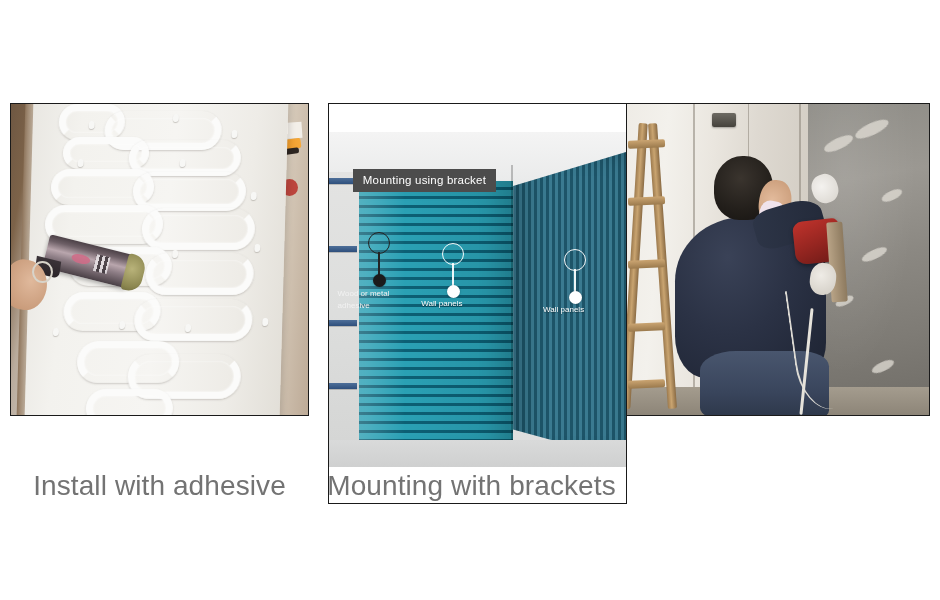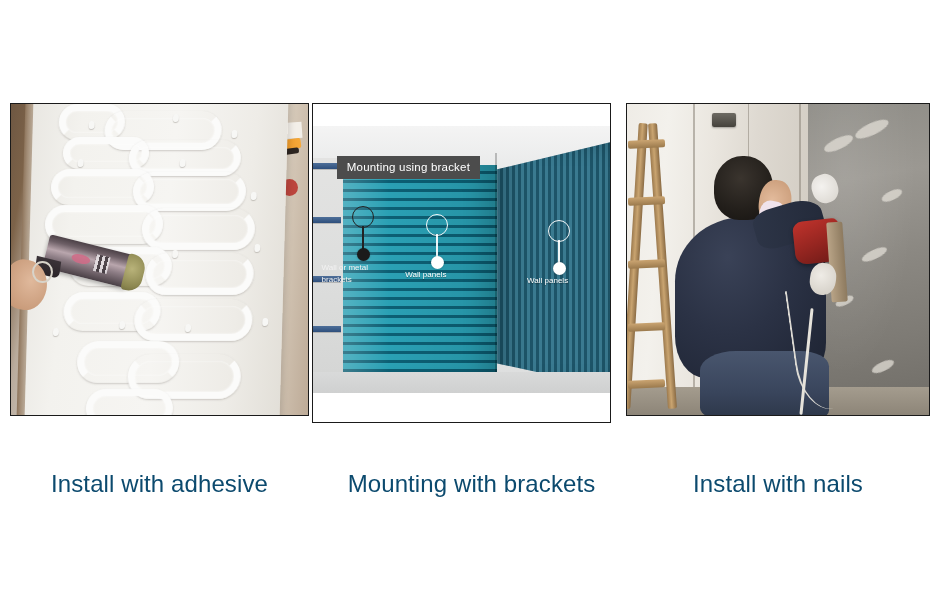--- a/index.html
+++ b/index.html
@@ -10,28 +10,28 @@
     overflow: hidden;
   }
   .page { position: relative; width: 940px; height: 600px; background:#ffffff; }
   .photo-frame {
     position: absolute;
     border: 1px solid #1a1a1a;
     overflow: hidden;
     background: #ffffff;
   }
   #frame-1 { left: 10px;  top: 103px; width: 299px; height: 313px; }
-  #frame-2 { left: 312px; top: 103px; width: 299px; height: 320px; }
+  #frame-2 { left: 328px; top: 103px; width: 299px; height: 401px; }
   #frame-3 { left: 626px; top: 103px; width: 304px; height: 313px; }
 
   .caption {
     position: absolute;
     top: 470px;
-    font-size: 24px;
-    color: #0c4a6e;
+    font-size: 28px;
+    color: #737373;
     text-align: center;
     letter-spacing: .1px;
     white-space: nowrap;
   }
   #caption-1 { left: 10px;  width: 299px; }
   #caption-2 { left: 322px; width: 299px; }
   #caption-3 { left: 626px; width: 304px; }
 
   .scene { position: absolute; inset: 0; }
 
@@ -407,21 +407,21 @@
         <div class="ph2-corner"></div>
         <div class="ph2-rightwall"></div>
         <div class="ph2-floor"></div>
 
         <div class="ph2-title">Mounting using bracket</div>
 
         <div class="callout" id="callout-brackets">
           <div class="ring dark"></div>
           <div class="stem dark"></div>
           <div class="knob dark"></div>
-          <div class="clabel dark-label">Wall or metal brackets</div>
+          <div class="clabel dark-label">Wood or metal adhesive</div>
         </div>
 
         <div class="callout" id="callout-wall-left">
           <div class="ring"></div>
           <div class="stem"></div>
           <div class="knob"></div>
           <div class="clabel">Wall panels</div>
         </div>
 
         <div class="callout" id="callout-wall-right">
@@ -474,15 +474,14 @@
         <div class="ph3-arm-upper"></div>
         <div class="ph3-glove-a"></div>
         <div class="ph3-nailgun"></div>
         <div class="ph3-magazine"></div>
         <div class="ph3-glove-b"></div>
         <div class="ph3-hose"></div>
         <div class="ph3-hose2"></div>
       </div>
     </div>
   </div>
-  <div class="caption" id="caption-3">Install with nails</div>
 
 </div>
 
 </body></html>

